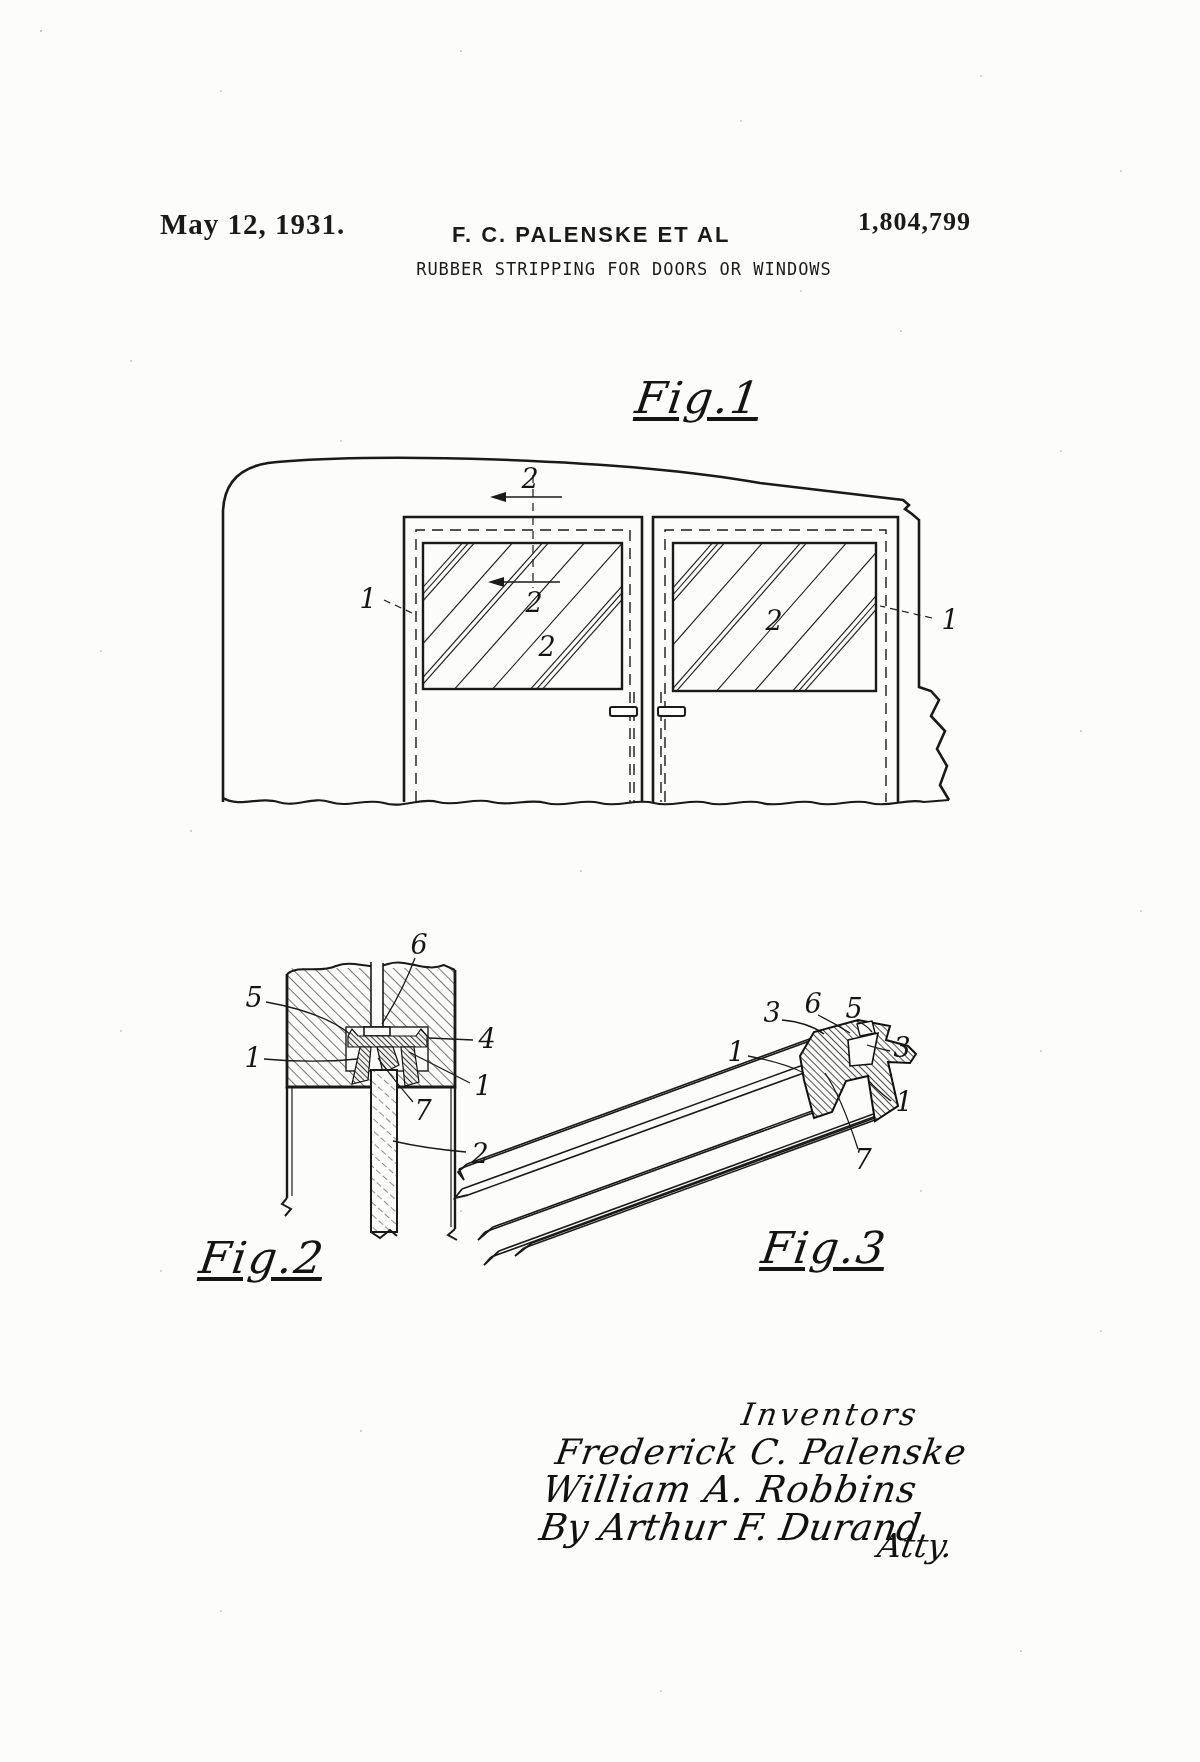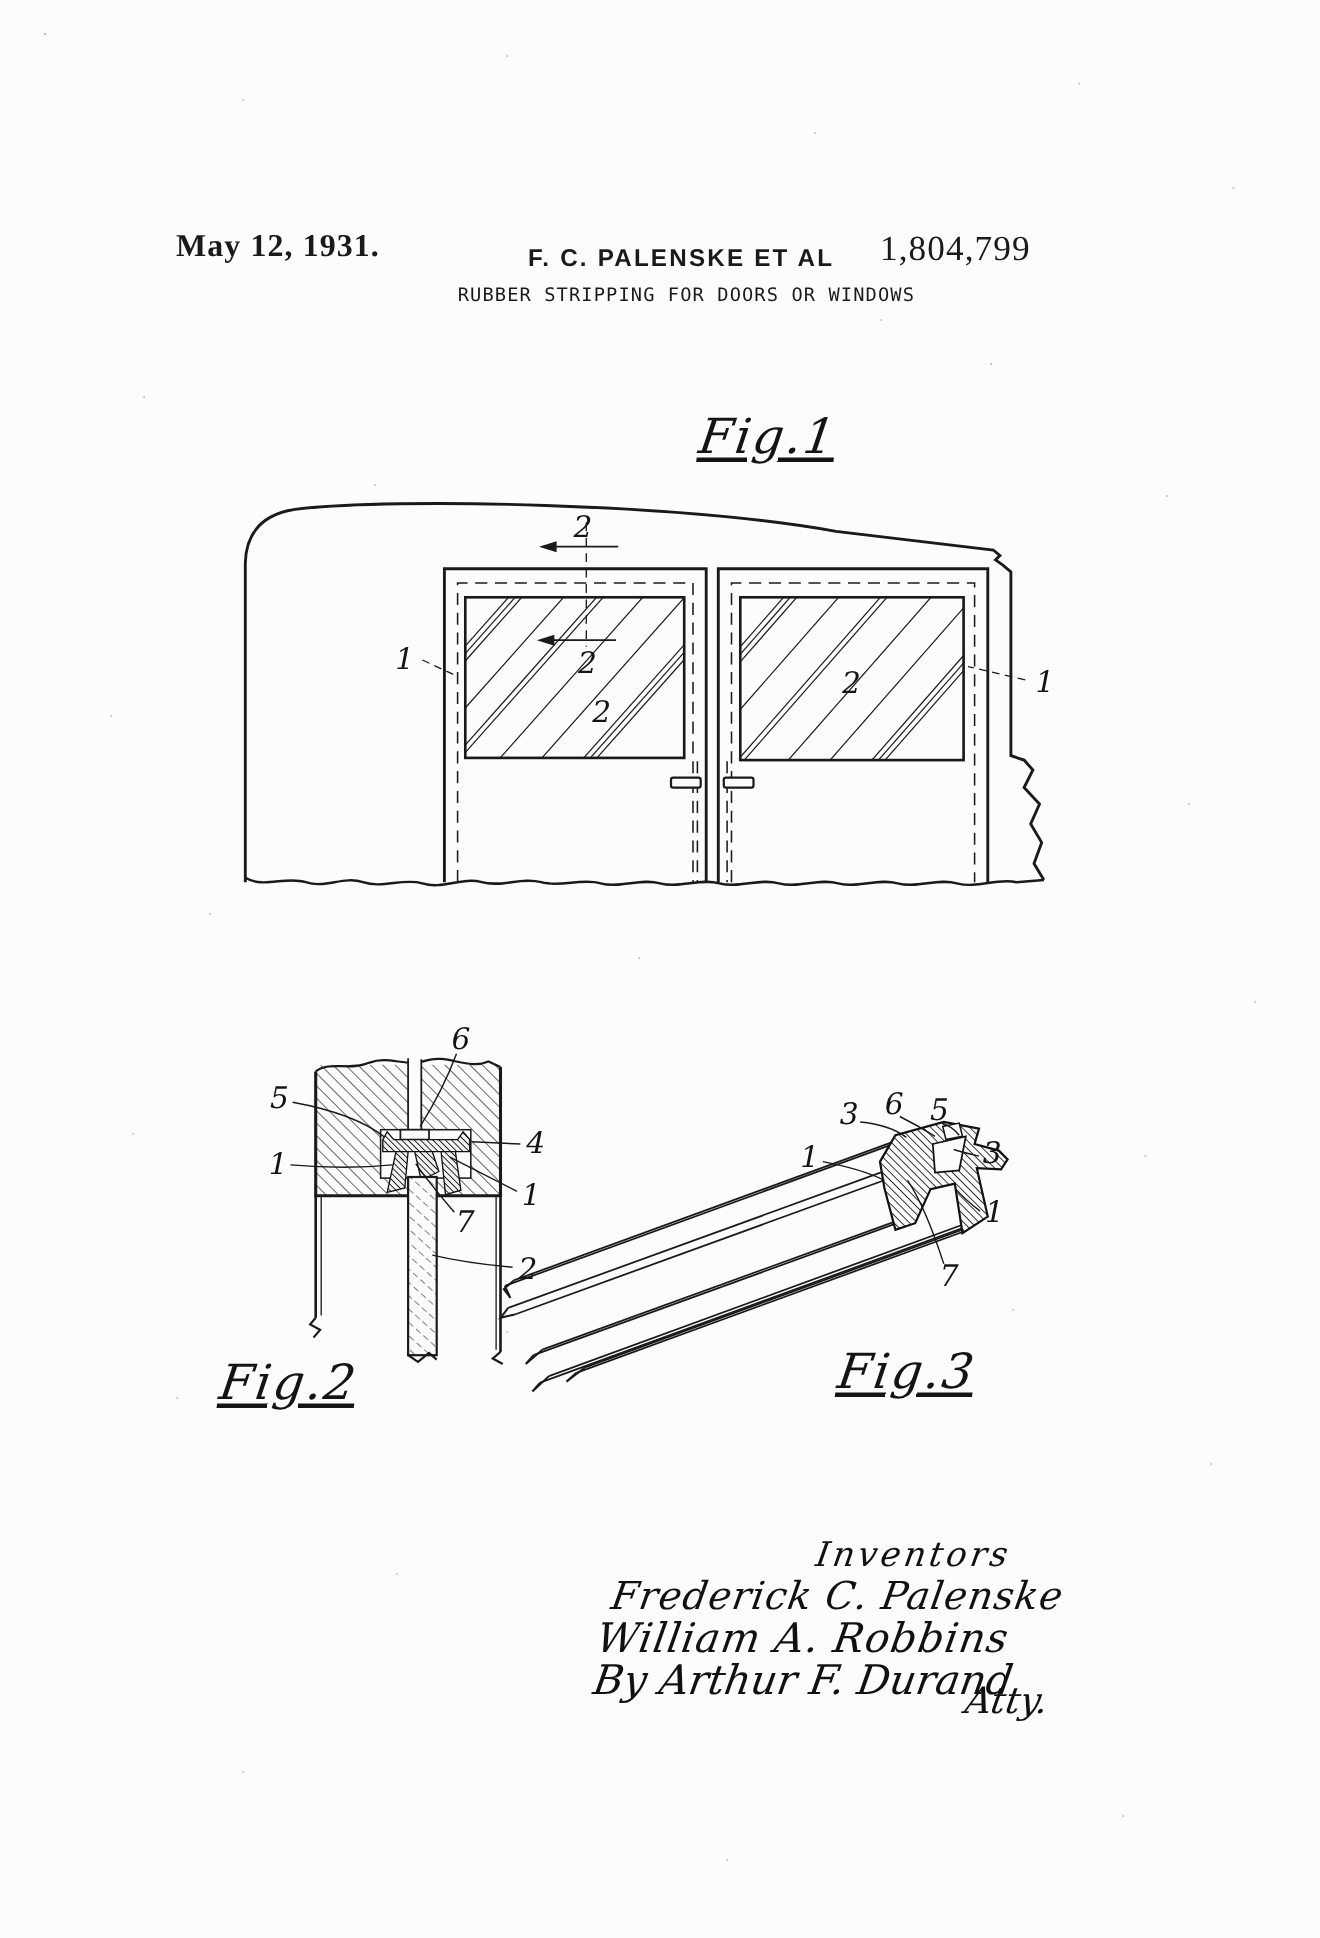--- a/index.html
+++ b/index.html
@@ -15,22 +15,22 @@
     940px 45px 0 rgba(0,0,0,.2),1080px 140px 0 rgba(0,0,0,.2),90px 330px 0 rgba(0,0,0,.22),
     300px 410px 0 rgba(0,0,0,.2),860px 300px 0 rgba(0,0,0,.25),1020px 420px 0 rgba(0,0,0,.2),
     60px 620px 0 rgba(0,0,0,.2),150px 800px 0 rgba(0,0,0,.22),1040px 700px 0 rgba(0,0,0,.22),
     1100px 880px 0 rgba(0,0,0,.2),80px 1000px 0 rgba(0,0,0,.2),540px 840px 0 rgba(0,0,0,.22),
     1000px 1020px 0 rgba(0,0,0,.2),120px 1240px 0 rgba(0,0,0,.2),320px 1400px 0 rgba(0,0,0,.22),
     1060px 1300px 0 rgba(0,0,0,.2),180px 1580px 0 rgba(0,0,0,.2),620px 1660px 0 rgba(0,0,0,.2),
     980px 1620px 0 rgba(0,0,0,.22),420px 1180px 0 rgba(0,0,0,.2),760px 260px 0 rgba(0,0,0,.18),
     880px 1160px 0 rgba(0,0,0,.2);}
   .hdr-date{position:absolute;left:160px;top:208px;font-size:29px;font-weight:bold;letter-spacing:1px;}
   .hdr-applicant{position:absolute;left:452px;top:222px;font-size:22px;font-weight:bold;
-    font-family:"Liberation Sans",sans-serif;letter-spacing:2px;margin-left:28px;}
-  .hdr-number{position:absolute;left:800px;top:207px;font-size:32px;font-weight:normal;letter-spacing:1px;}
+    font-family:"Liberation Sans",sans-serif;letter-spacing:2px;}
+  .hdr-number{position:absolute;left:858px;top:207px;font-size:26px;font-weight:bold;letter-spacing:1px;}
   .hdr-title{position:absolute;left:0;right:0;top:259px;text-align:center;
     font-family:"DejaVu Sans Mono",monospace;font-weight:normal;font-size:17px;letter-spacing:1px;}
   .hdr-filed{position:absolute;left:0;right:0;top:292px;text-align:center;
     font-family:"DejaVu Sans Mono",monospace;font-size:16px;letter-spacing:1px;}
   .figcap{
     position:absolute;font-family:"DejaVu Serif",serif;font-style:italic;
     font-size:44px;transform:skewX(-8deg);text-decoration:underline;
     text-underline-offset:4px;letter-spacing:2px;color:#141414;}
   .cap1{left:636px;top:372px;}
   .cap2{left:200px;top:1232px;}

